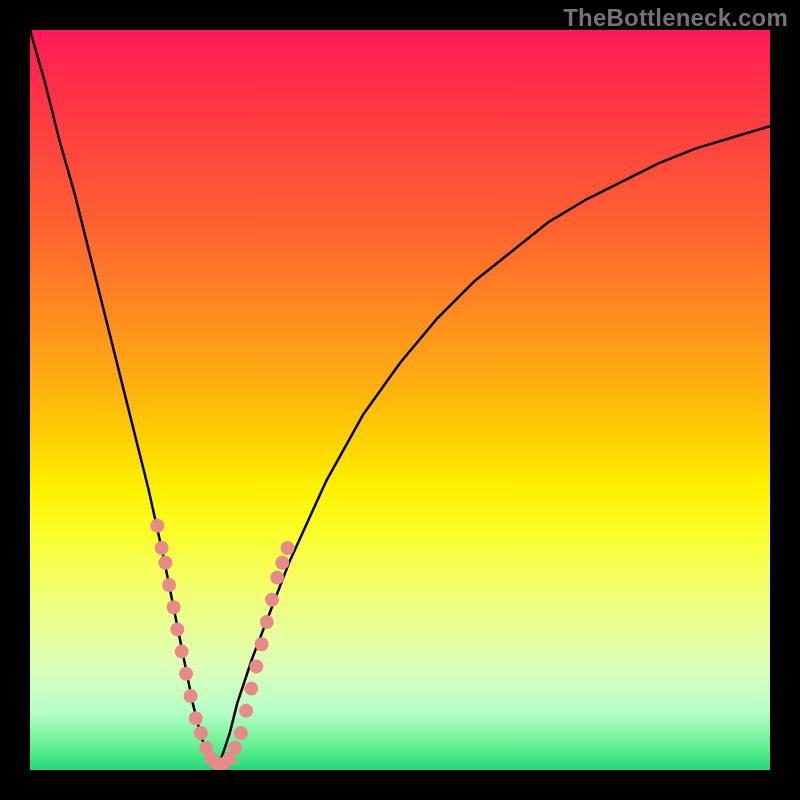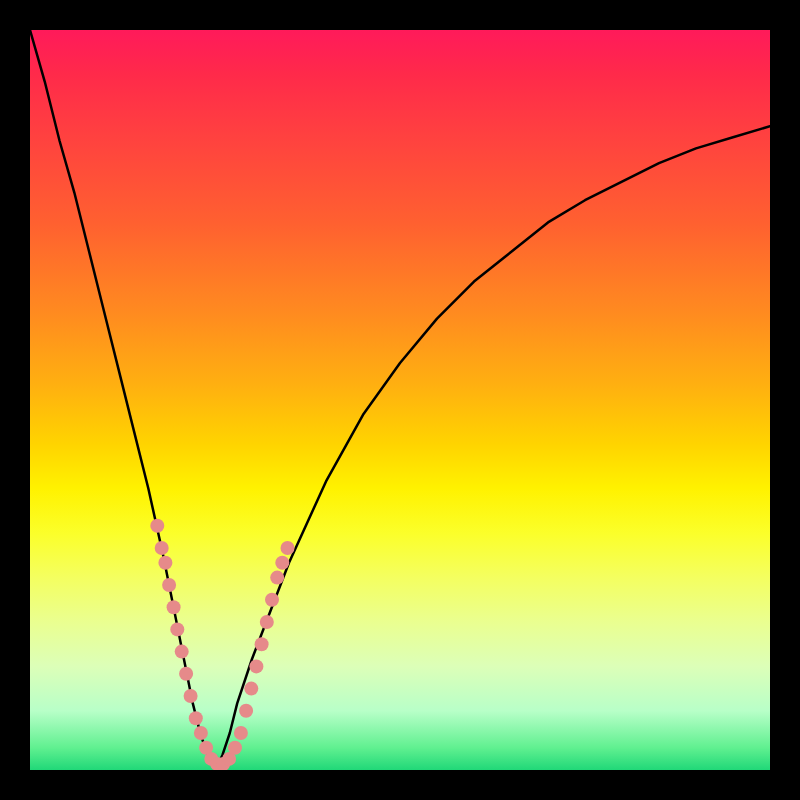--- a/index.html
+++ b/index.html
@@ -98,13 +98,14 @@
           <circle cx="231.6" cy="614.2" r="7" fill="#e68a8a"></circle>
           <circle cx="236.8" cy="592.0" r="7" fill="#e68a8a"></circle>
           <circle cx="242.0" cy="569.8" r="7" fill="#e68a8a"></circle>
           <circle cx="247.2" cy="547.6" r="7" fill="#e68a8a"></circle>
           <circle cx="252.3" cy="532.8" r="7" fill="#e68a8a"></circle>
           <circle cx="257.5" cy="518.0" r="7" fill="#e68a8a"></circle>
         </g>
     </svg>
   </div>
 
+  <div class="watermark">TheBottleneck.com</div>
 </div>
 
 </body></html>

